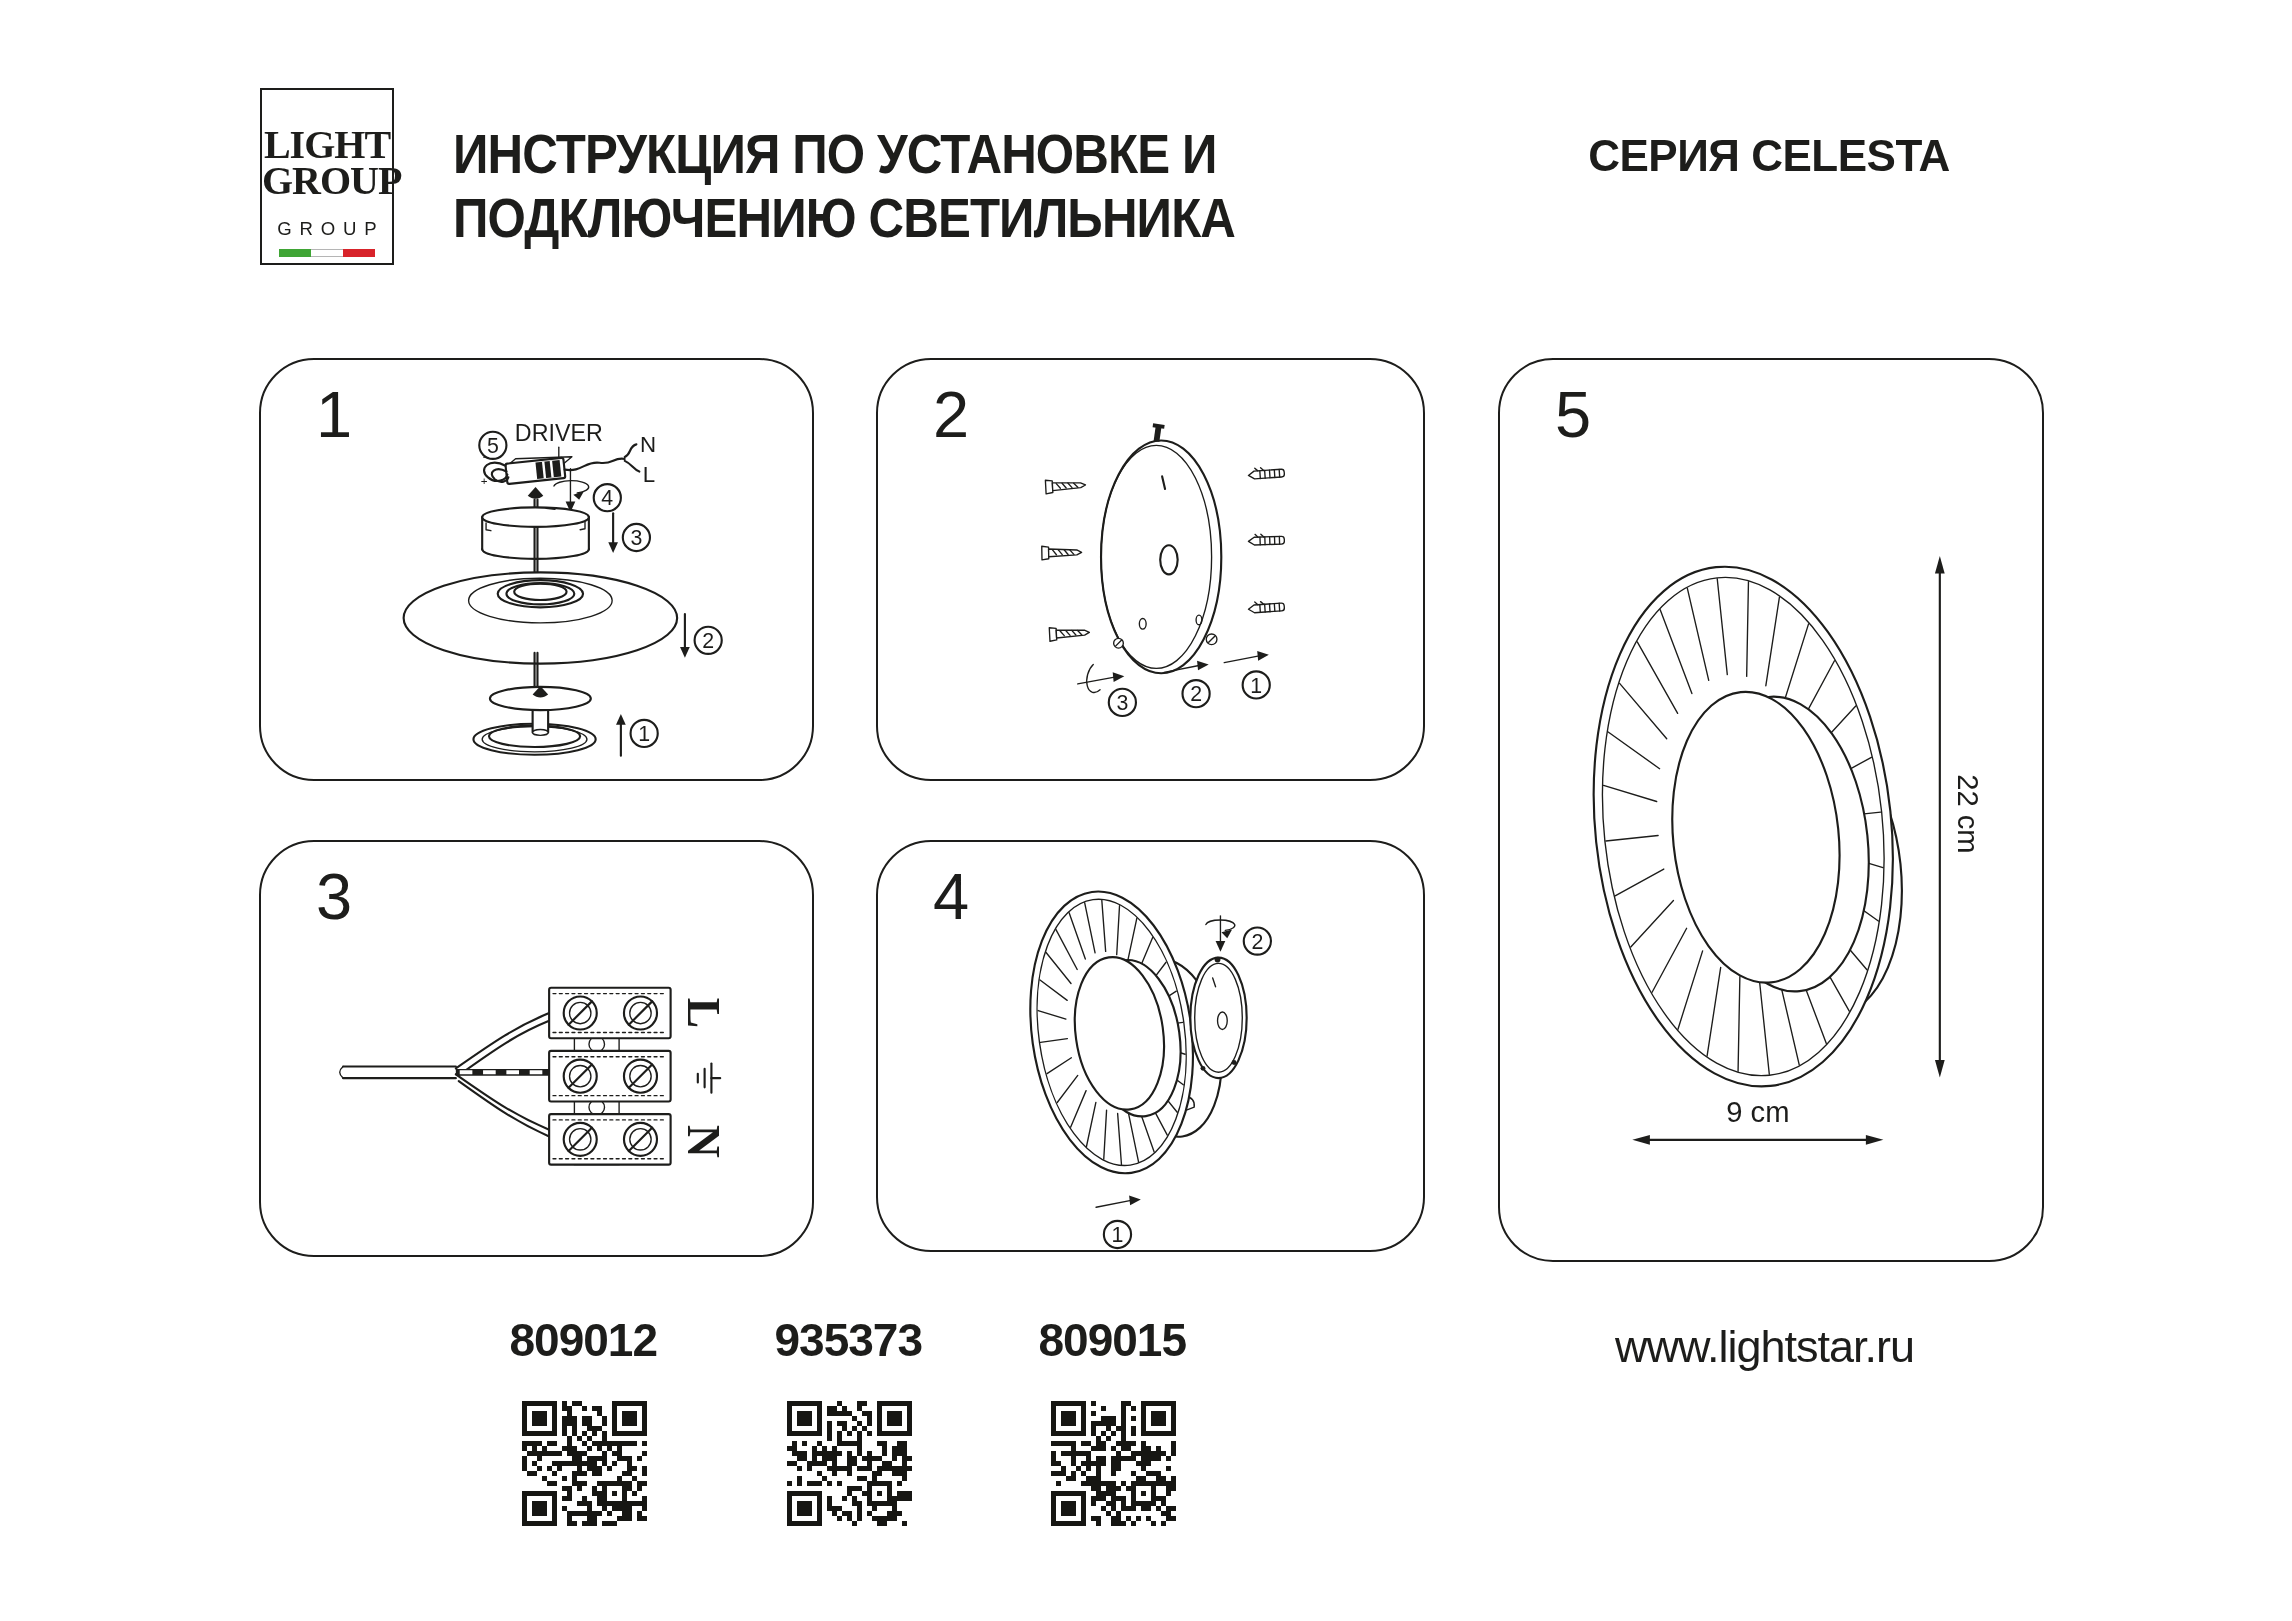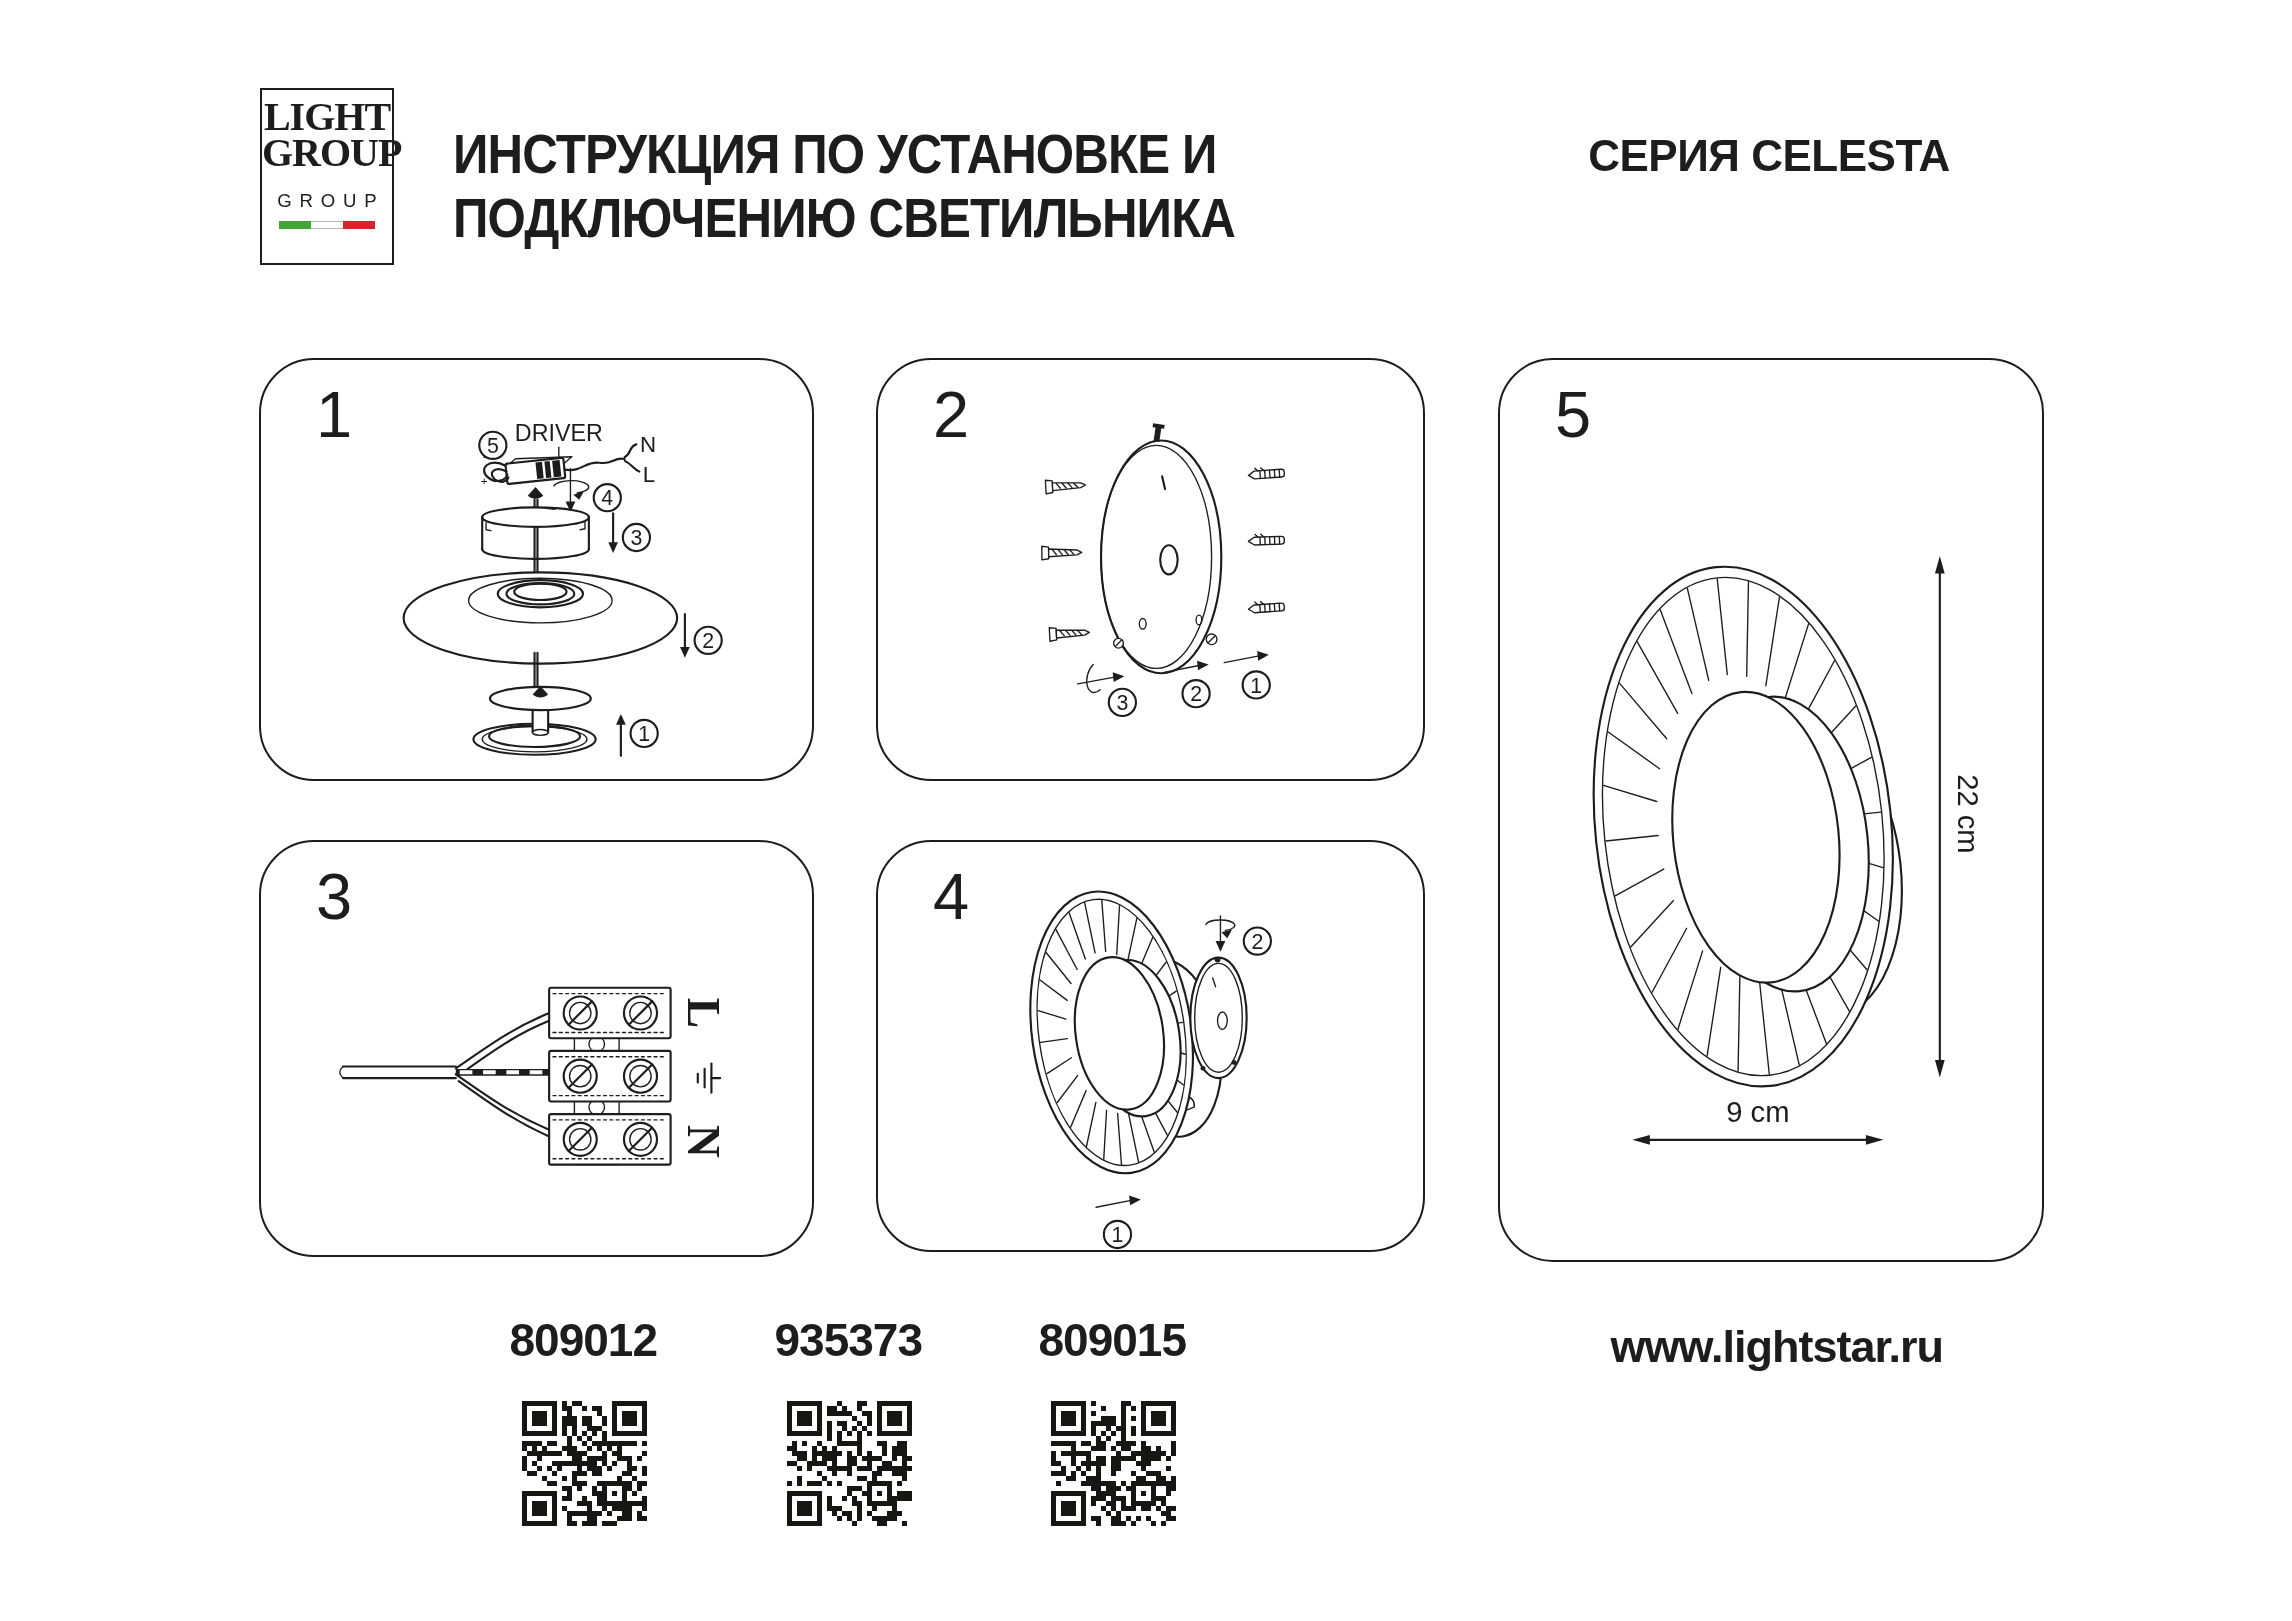--- a/index.html
+++ b/index.html
@@ -5,21 +5,21 @@
   html,body{margin:0;padding:0;background:#e8e8e8}
   .page{position:relative;width:2293px;height:1621px;background:#ffffff;
         font-family:"Liberation Sans",sans-serif;color:#1d1d1b;overflow:hidden}
   .abs{position:absolute}
 
   
   .logo-box{left:260px;top:88px;width:134px;height:177px;border:2.5px solid #1d1d1b;
             box-sizing:border-box;text-align:center;background:#fff}
   .logo-word{font-family:"Liberation Serif",serif;font-weight:700;font-size:40px;
              line-height:36px;letter-spacing:-1px}
-  .logo-word:first-child{margin-top:9px}
+  .logo-word:first-child{margin-top:37px}
   .logo-group{font-size:18.6px;letter-spacing:7.8px;padding-left:7.8px;margin-top:19px;font-weight:400}
   .logo-flag{display:flex;width:96px;height:7.8px;margin:8.8px auto 0}
   .logo-flag span{flex:1}
   .flag-mid{box-shadow:inset 0 1px 0 #b5b5b5, inset 0 -1px 0 #b5b5b5}
 
   .title{left:453px;top:122px;font-weight:700;font-size:56px;line-height:64px;
          letter-spacing:-1px;transform:scaleX(.88);transform-origin:left top;white-space:nowrap}
   .series{left:1524px;top:131px;width:490px;text-align:center}
   .series-line1{font-size:44px;font-weight:700;letter-spacing:-0.5px}
   .series-line2{font-size:48px;font-weight:700;margin-top:10.8px;letter-spacing:-0.5px}
@@ -33,22 +33,22 @@
   #p4{left:876px;top:840px;width:549px;height:412px}
   #p5{left:1498px;top:358px;width:546px;height:904px}
   .pnum{position:absolute;left:55px;top:21.6px;font-size:65px;font-weight:400;line-height:1}
   svg.diagram{position:absolute;left:0;top:0;width:100%;height:100%;display:block}
 
   
   .article{position:absolute;top:1313px;width:157px;text-align:right}
   #art1{left:500px}#art2{left:765px}#art3{left:1029px}
   .article .code{font-size:46px;font-weight:700;letter-spacing:-1px}
   .article svg.qr{width:145px;height:145px;margin-top:23.5px;display:inline-block}
-  .website{left:1586px;top:1321px;width:357px;text-align:right;font-size:45px;
-           font-weight:700;letter-spacing:-1px}
+  .website{left:1586px;top:1321px;width:357px;text-align:center;font-size:45px;
+           font-weight:400;letter-spacing:-1px}
 
   
   svg text{font-family:"Liberation Sans",sans-serif;fill:#1d1d1b;stroke:none}
   .ln{stroke:#1d1d1b;fill:none;stroke-width:2.2;stroke-linecap:round;stroke-linejoin:round}
   .thin{stroke-width:1.4}
   .fillw{fill:#fff}
   .fillink{fill:#1d1d1b;stroke:none}
   .step-circle{fill:#fff;stroke:#1d1d1b;stroke-width:2.2}
   text.step{font-size:22px;text-anchor:middle}
   text.diagram-label{font-size:24px;text-anchor:middle}

